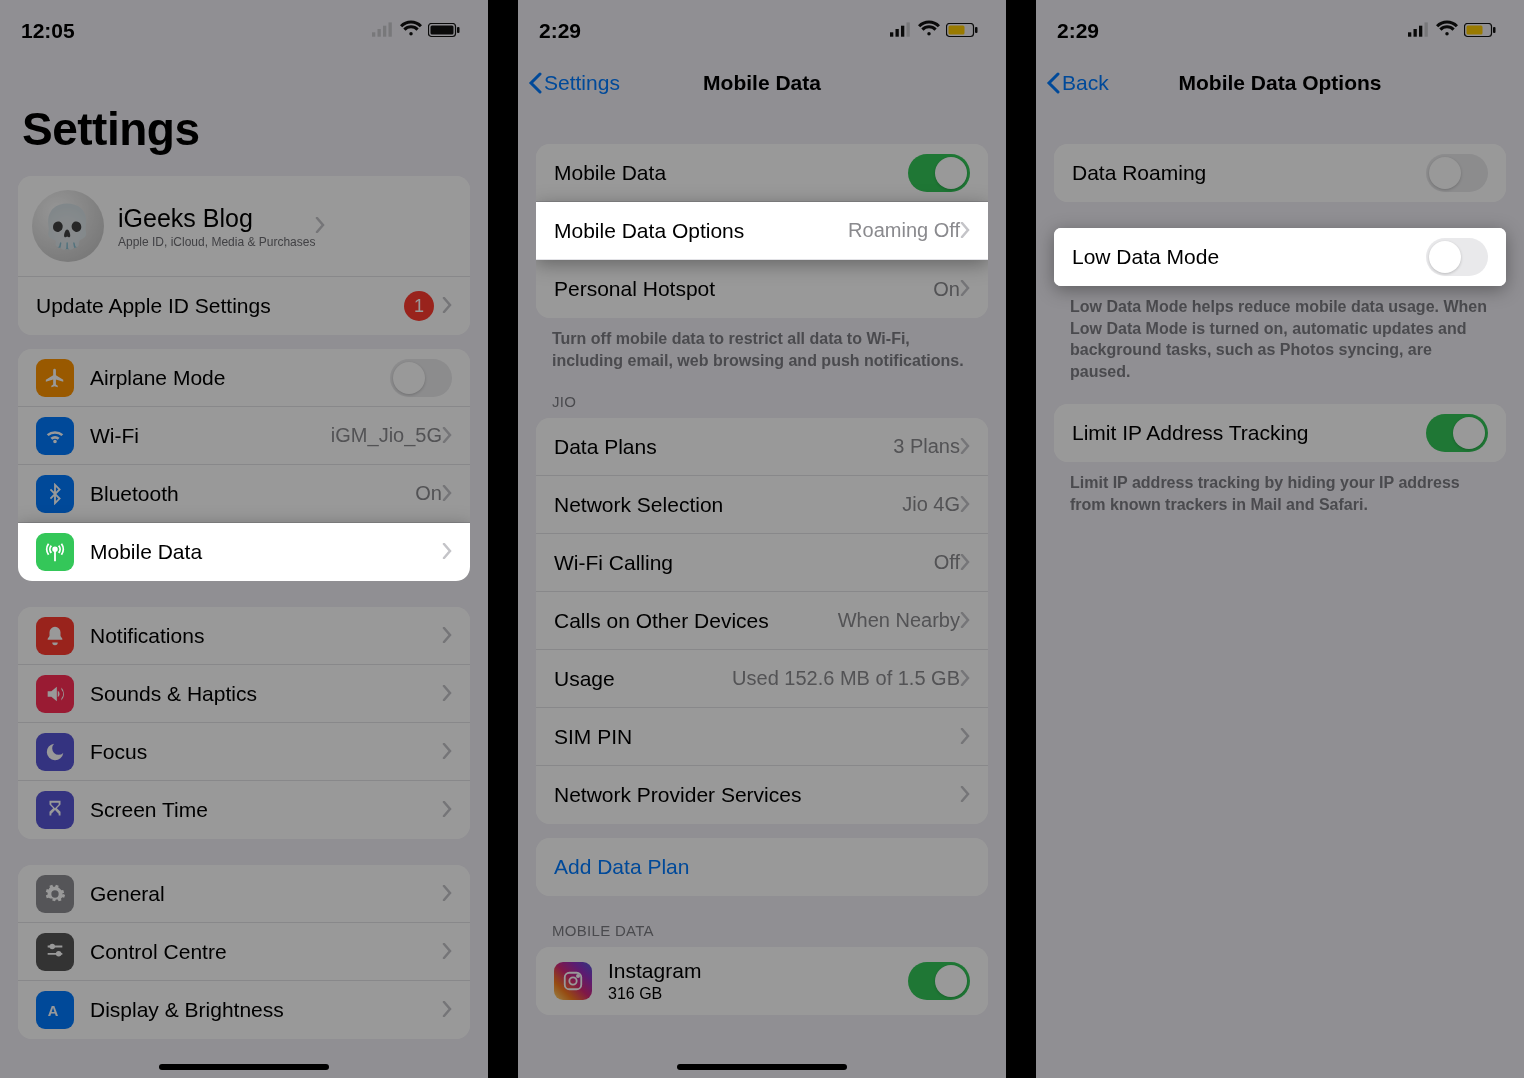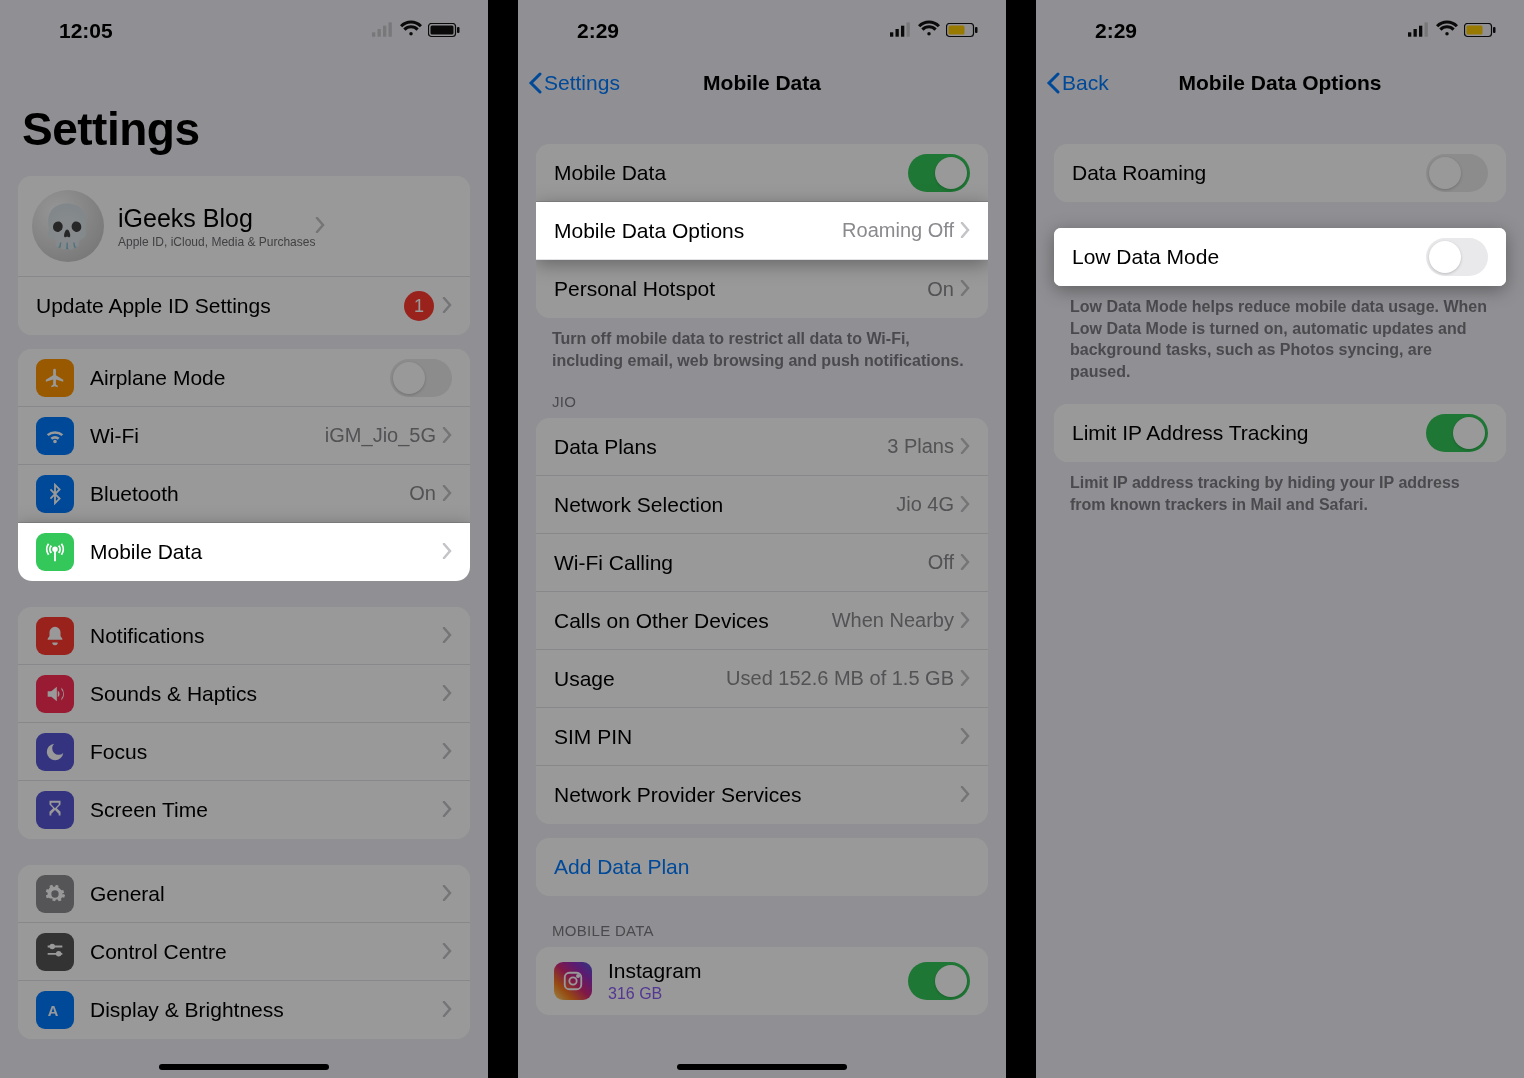--- a/index.html
+++ b/index.html
@@ -28,21 +28,21 @@
     background: rgba(0,0,0,0.40);
     pointer-events: none;
     z-index: 50;
   }
   
   .status-bar {
     display: flex;
     justify-content: space-between;
     align-items: center;
     height: 54px;
-    padding: 8px 28px 0 59px;
+    padding: 8px 28px 0 21px;
     font-size: 21px;
     font-weight: 600;
   }
   .status-right { display:flex; align-items:center; gap:6px; }
   
   .nav {
     display:flex;
     align-items:center;
     justify-content:center;
     position:relative;
@@ -93,22 +93,22 @@
     align-items:center;
     min-height: 58px;
     padding: 8px 18px 8px 18px;
     border-bottom: 1px solid #e3e3e7;
     position:relative;
     background:#fff;
     font-size: 21px;
   }
   .row:last-child{ border-bottom:none;}
   .row .label { flex:1; color:#000; }
-  .row .value { color:#8a8a8e; margin-right:6px; font-size:20px; }
-  .row .sublabel { color:#8b5cf6; font-size:16px; margin-top:2px;}
+  .row .value { color:#8a8a8e; font-size:20px; }
+  .row .sublabel { color:#000000; font-size:16px; margin-top:2px;}
   .row .stack { display:flex; flex-direction:column; }
   .row .chev { color:#c4c4c8; }
   .row .icon {
     width:38px; height:38px; border-radius:9px;
     margin-right:16px;
     display:flex; align-items:center; justify-content:center;
     flex:none;
     color:#fff;
   }
   .badge {

